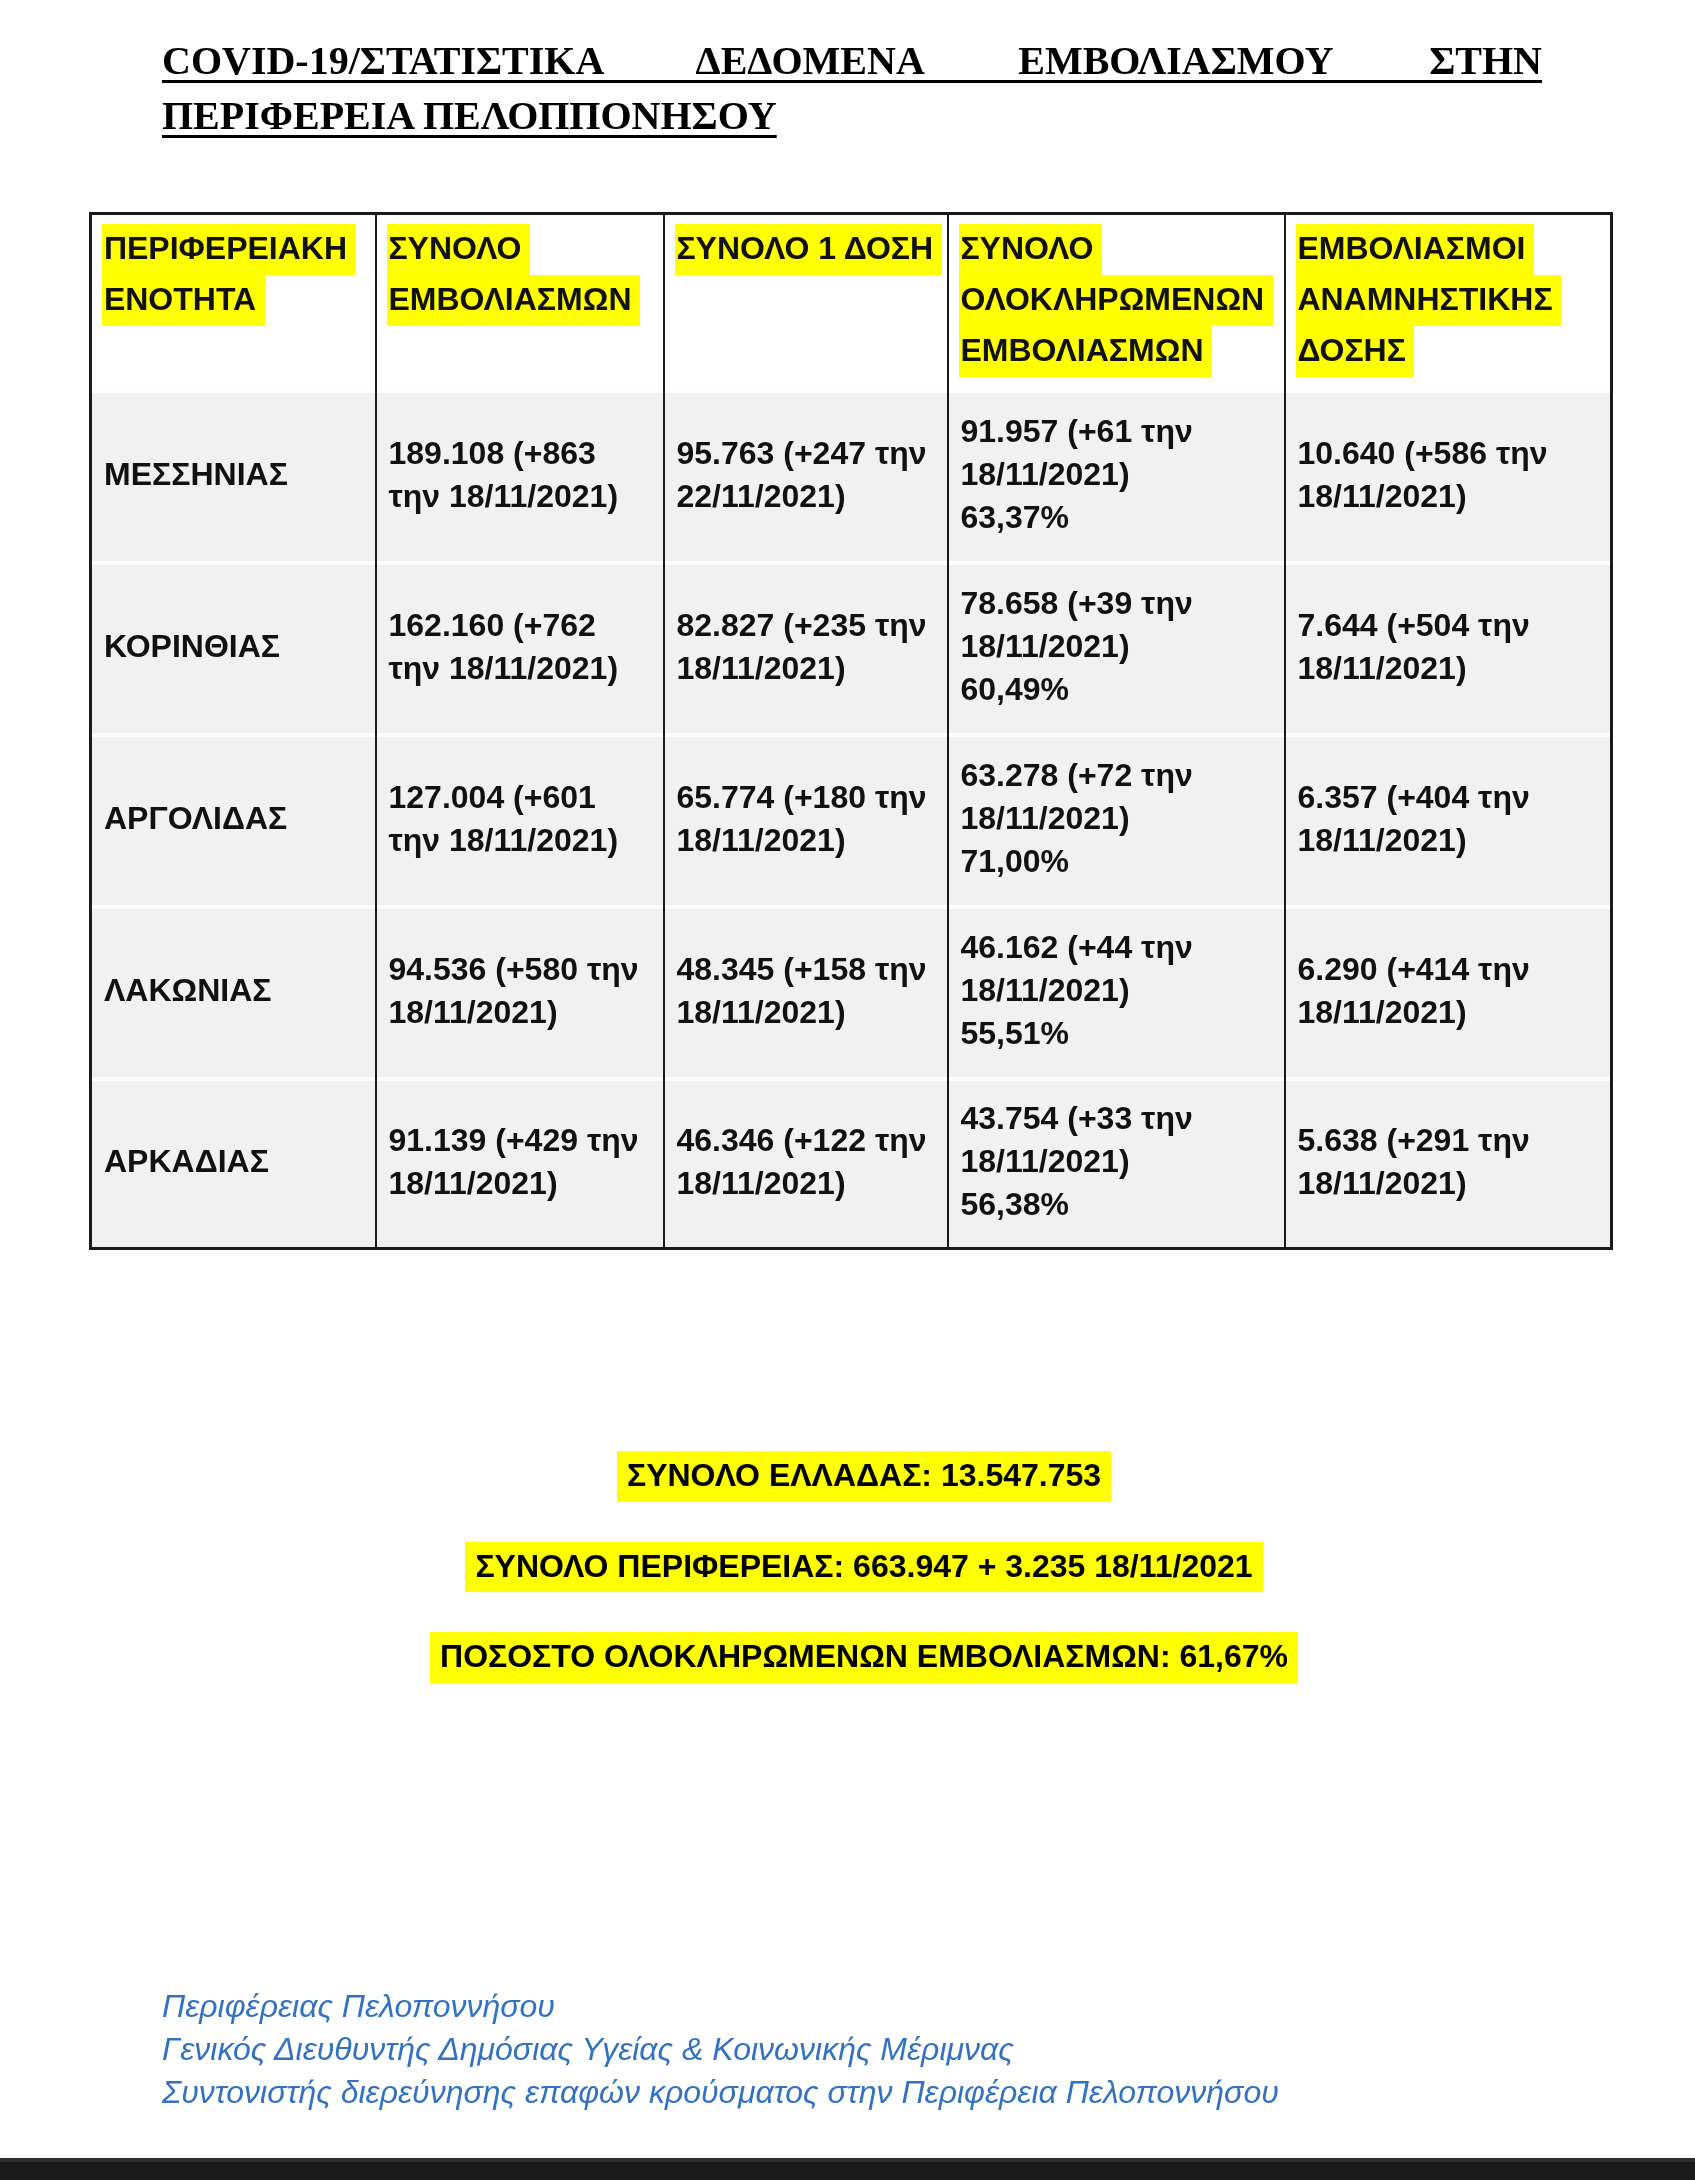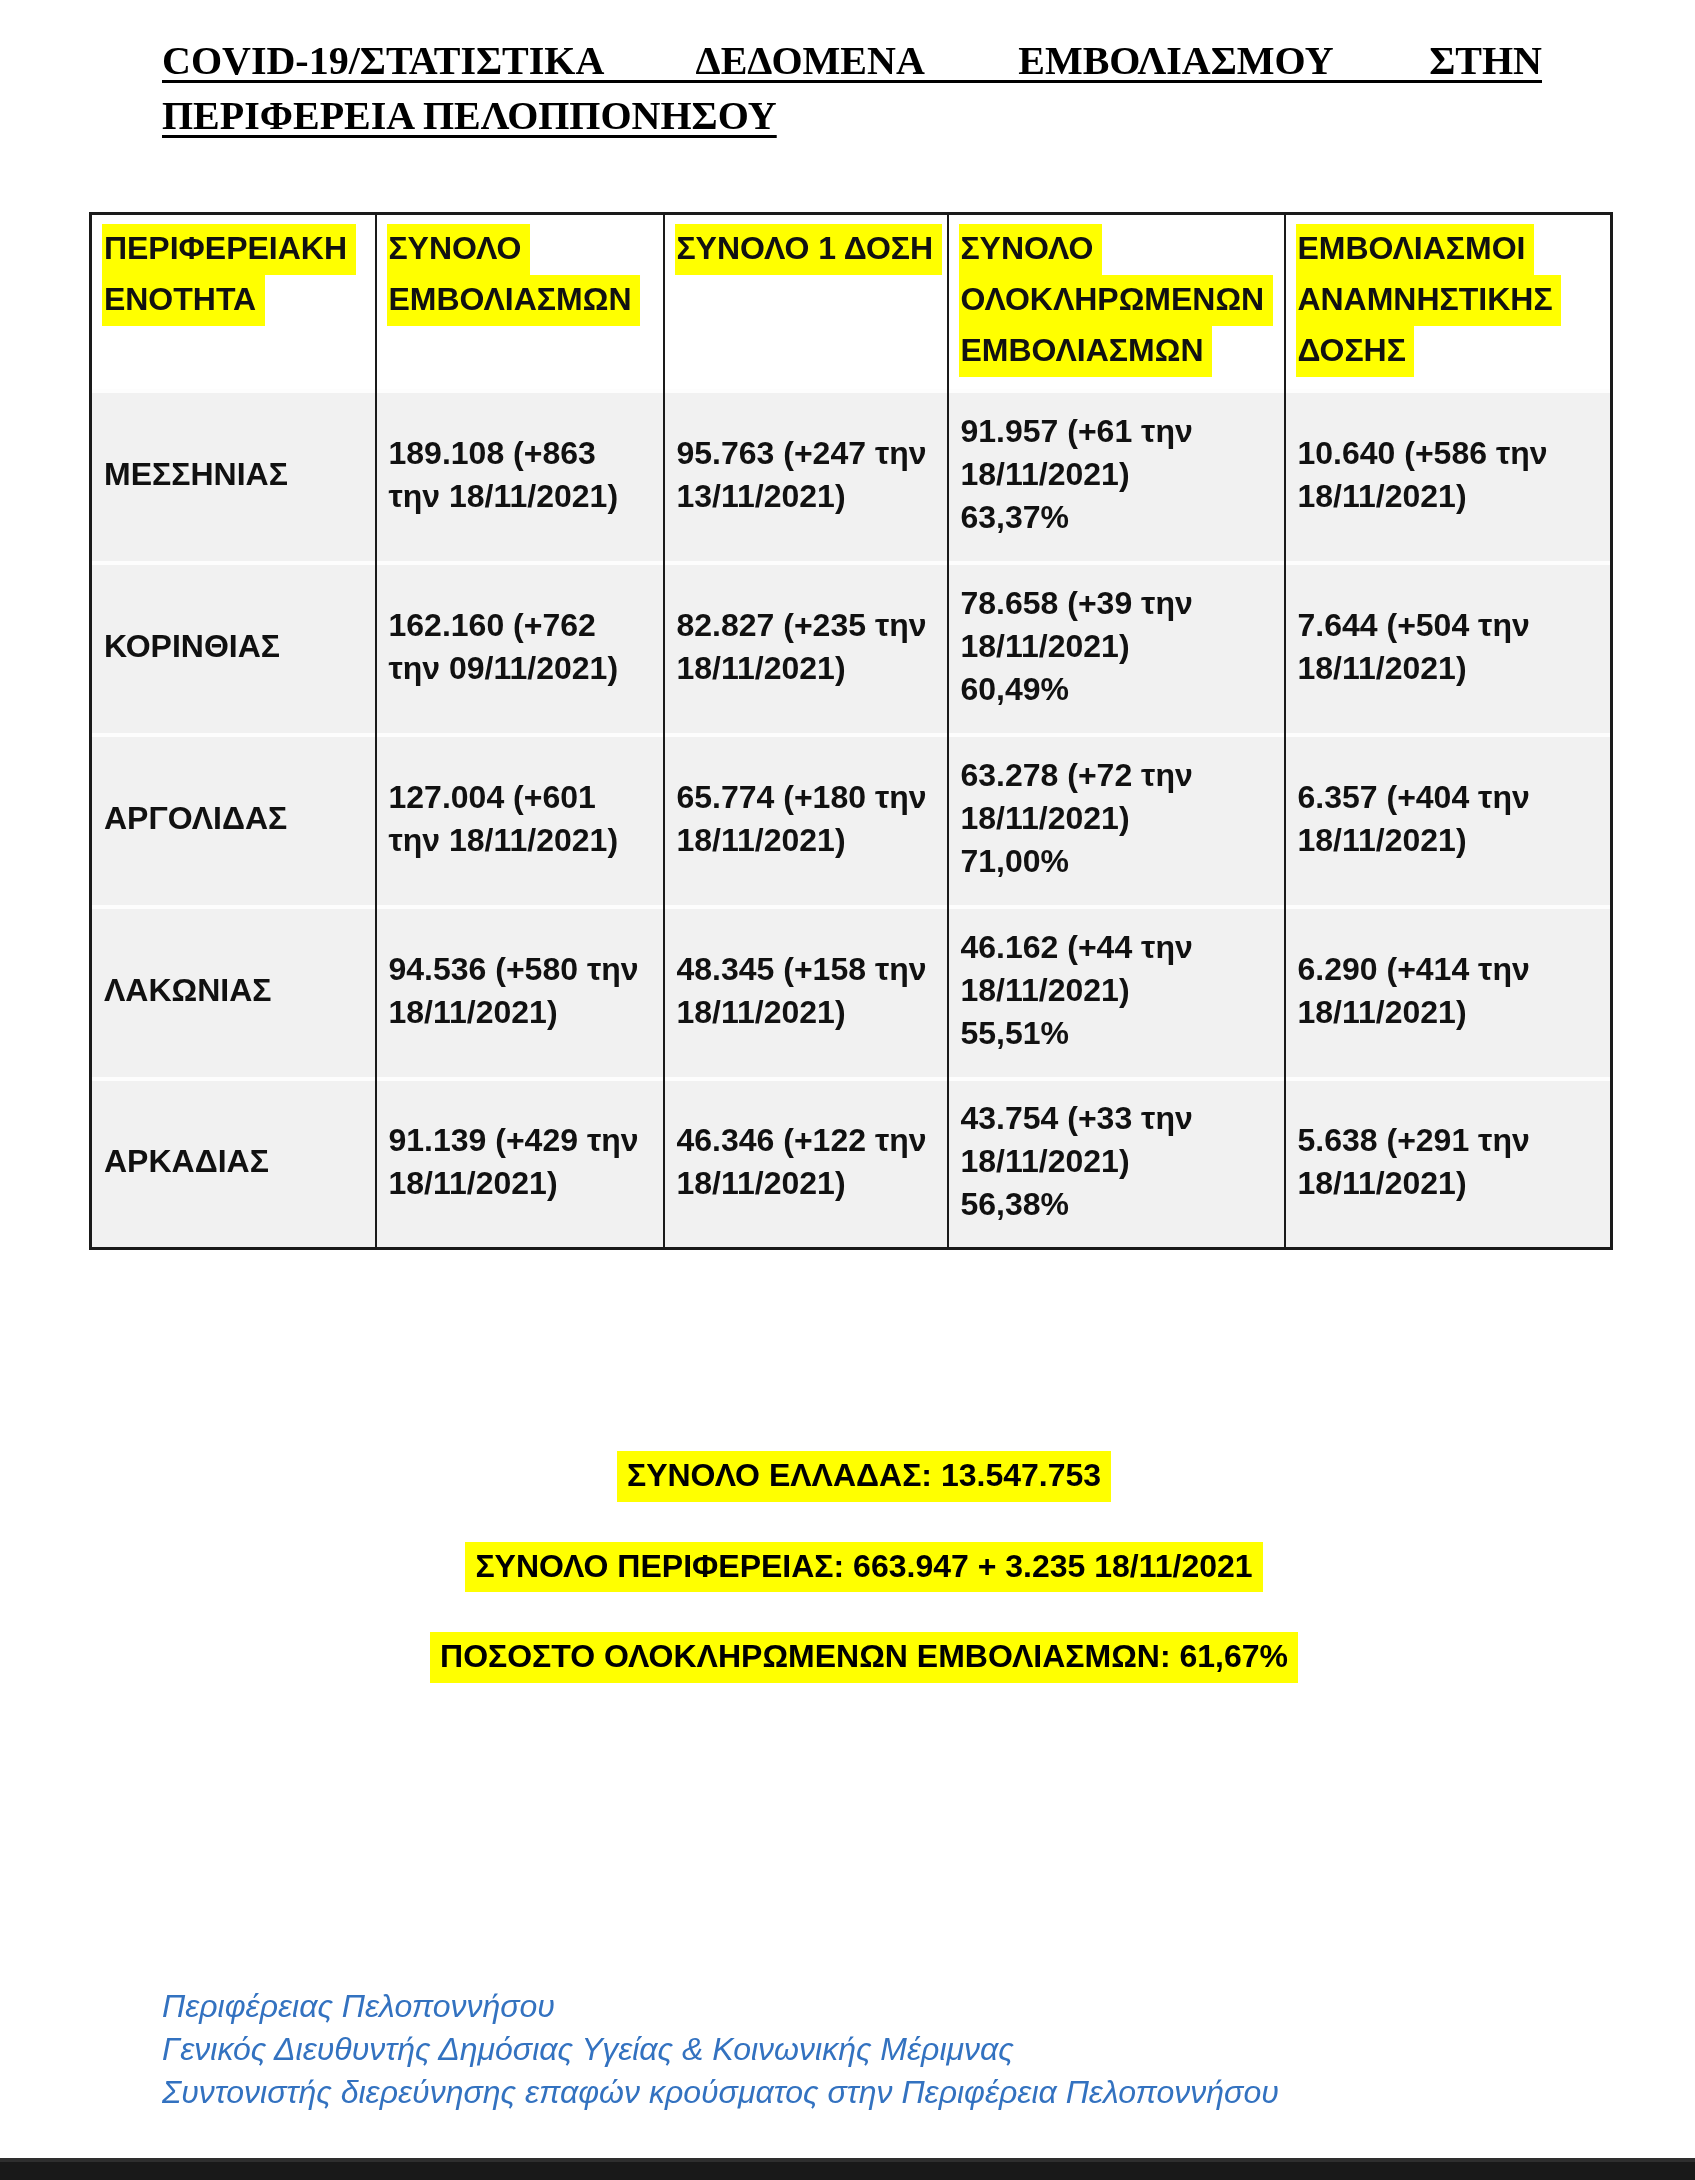--- a/index.html
+++ b/index.html
@@ -163,31 +163,31 @@
             <div><span class="hl">ΔΟΣΗΣ</span></div>
           </th>
       </tr>
     </thead>
     <tbody>
       <tr>
         <td>ΜΕΣΣΗΝΙΑΣ</td>
         <td>189.108 (+863
 την 18/11/2021)</td>
         <td>95.763 (+247 την
-13/11/2021)</td>
+22/11/2021)</td>
         <td>91.957 (+61 την
 18/11/2021)
 63,37%</td>
         <td>10.640 (+586 την
 18/11/2021)</td>
       </tr>
       <tr>
         <td>ΚΟΡΙΝΘΙΑΣ</td>
         <td>162.160 (+762
-την 09/11/2021)</td>
+την 18/11/2021)</td>
         <td>82.827 (+235 την
 18/11/2021)</td>
         <td>78.658 (+39 την
 18/11/2021)
 60,49%</td>
         <td>7.644 (+504 την
 18/11/2021)</td>
       </tr>
       <tr>
         <td>ΑΡΓΟΛΙΔΑΣ</td>

